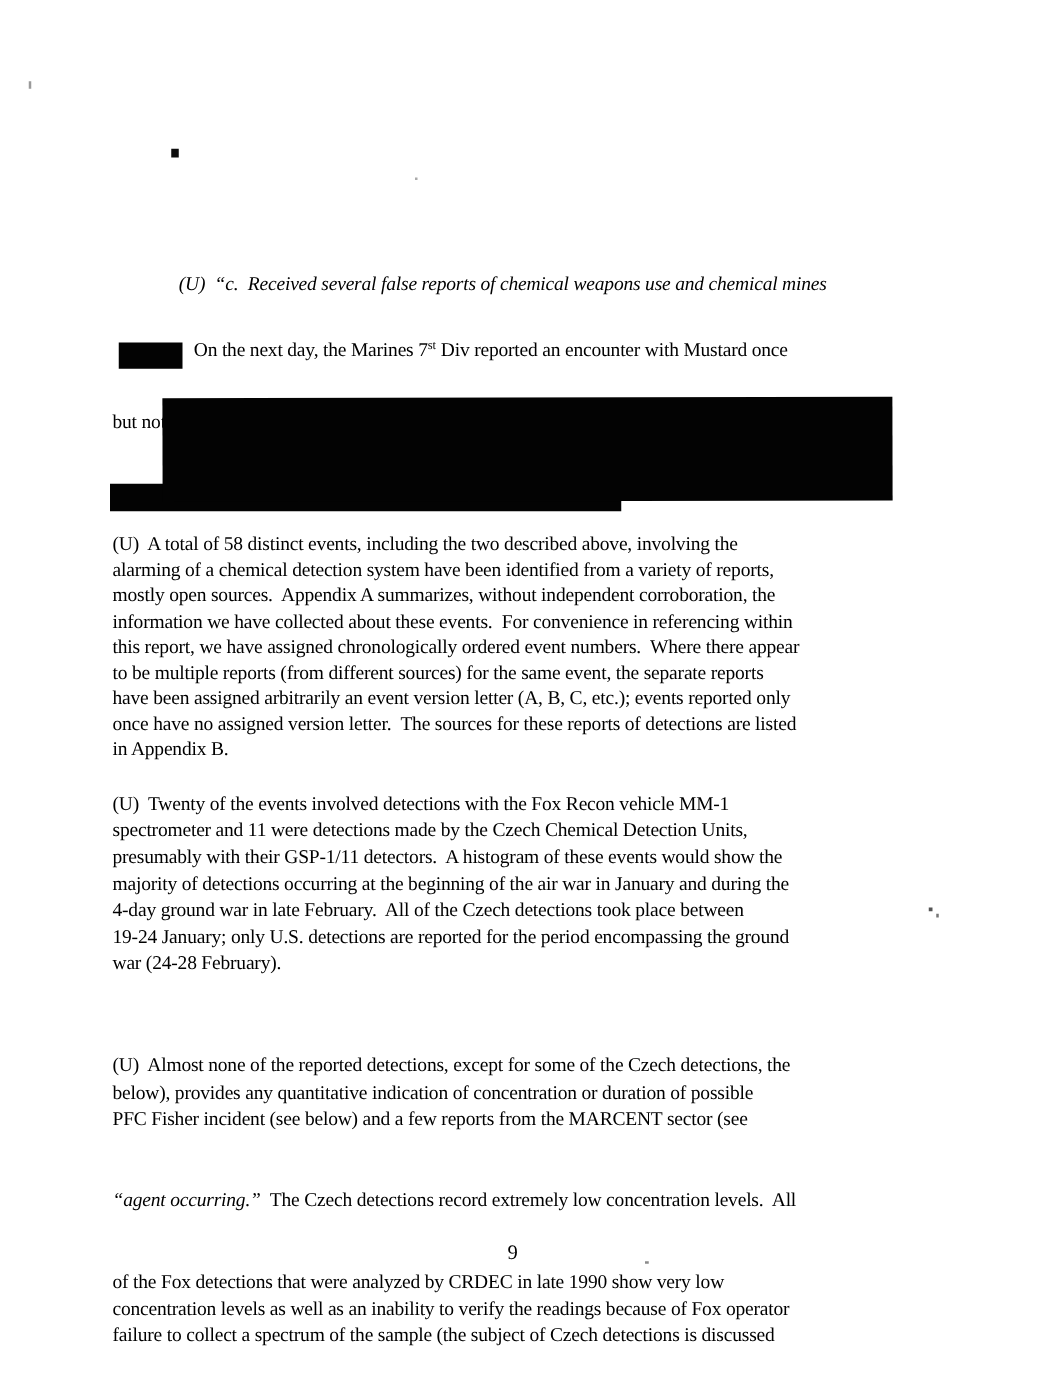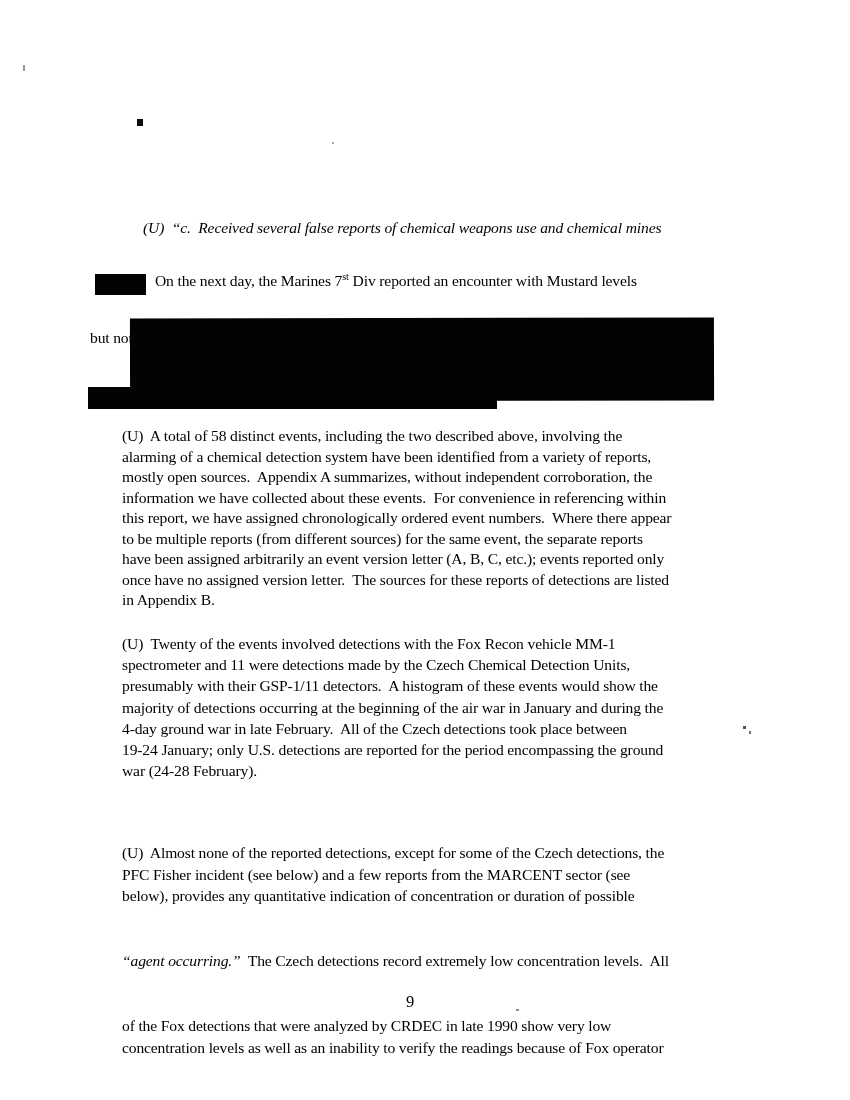--- a/index.html
+++ b/index.html
@@ -65,21 +65,21 @@
   .redaction-block-large {
     position: absolute;
     left: 130px;
     top: 318px;
     width: 584px;
     height: 83px;
     background: #030303;
     transform: rotate(-0.12deg);
   }
 
-  .body-para { position: absolute; left: 90px; width: 660px; margin-left: 32px; }
+  .body-para { position: absolute; left: 90px; width: 660px; }
   .para-events      { top: 426px; line-height: 20.5px; }
   .para-detections  { top: 633px; line-height: 21.2px; }
   .para-quantitative{ top: 799px; line-height: 21.6px; }
 
   sup.fn {
     font-size: 10px;
     letter-spacing: 0;
     vertical-align: 6px;
     line-height: 0;
   }
@@ -115,39 +115,39 @@
   <div class="artifact artifact-dot-right-b"></div>
   <div class="artifact artifact-speck-bottom"></div>
 
   <div class="quote-block txt">
     <div class="line">(U)  “c.  Received several false reports of chemical weapons use and chemical mines</div>
   </div>
 
   <div class="marcent-para txt">
     <div class="p2-row">
       <div class="redaction redaction-box-lead"></div>
-      <span><span>On the next day, the Marines 7</span><sup class="fn">st</sup><span> Div reported an encounter with Mustard levels</span></span>
+      <span><span>On the next day, the Marines 7</span><sup class="fn">st</sup><span> Div reported an encounter with Mustard once</span></span>
     </div>
     <div class="p2-row">
       <span>but not while under attack.</span>
       <div class="redaction redaction-bar-mid"></div>
     </div>
     <div class="p2-row">
       <div class="redaction redaction-bar-third"></div>
     </div>
   </div>
 
   <div class="redaction-block-large"></div>
 
   <div class="body-para para-events txt"><div class="line">(U)  A total of 58 distinct events, including the two described above, involving the</div><div class="line">alarming of a chemical detection system have been identified from a variety of reports,</div><div class="line">mostly open sources.  Appendix A summarizes, without independent corroboration, the</div><div class="line">information we have collected about these events.  For convenience in referencing within</div><div class="line">this report, we have assigned chronologically ordered event numbers.  Where there appear</div><div class="line">to be multiple reports (from different sources) for the same event, the separate reports</div><div class="line">have been assigned arbitrarily an event version letter (A, B, C, etc.); events reported only</div><div class="line">once have no assigned version letter.  The sources for these reports of detections are listed</div><div class="line">in Appendix B.</div></div>
 
   <div class="body-para para-detections txt"><div class="line">(U)  Twenty of the events involved detections with the Fox Recon vehicle MM-1</div><div class="line">spectrometer and 11 were detections made by the Czech Chemical Detection Units,</div><div class="line">presumably with their GSP-1/11 detectors.  A histogram of these events would show the</div><div class="line">majority of detections occurring at the beginning of the air war in January and during the</div><div class="line">4-day ground war in late February.  All of the Czech detections took place between</div><div class="line">19-24 January; only U.S. detections are reported for the period encompassing the ground</div><div class="line">war (24-28 February).</div></div>
 
   <div class="body-para para-quantitative txt">
-    <div><div class="line">(U)  Almost none of the reported detections, except for some of the Czech detections, the</div><div class="line">PFC Fisher incident (see below) and a few reports from the MARCENT sector (see</div><div class="line">below), provides any quantitative indication of concentration or duration of possible</div></div>
+    <div><div class="line">(U)  Almost none of the reported detections, except for some of the Czech detections, the</div><div class="line">below), provides any quantitative indication of concentration or duration of possible</div><div class="line">PFC Fisher incident (see below) and a few reports from the MARCENT sector (see</div></div>
     <div class="line"><span class="italic-seg">“agent occurring.”</span><span>  The Czech detections record extremely low concentration levels.  All</span></div>
-    <div><div class="line">of the Fox detections that were analyzed by CRDEC in late 1990 show very low</div><div class="line">concentration levels as well as an inability to verify the readings because of Fox operator</div></div>
+    <div><div class="line">of the Fox detections that were analyzed by CRDEC in late 1990 show very low</div><div class="line">concentration levels as well as an inability to verify the readings because of Fox operator</div><div class="line">failure to collect a spectrum of the sample (the subject of Czech detections is discussed</div></div>
     
   </div>
 
   <div class="page-number txt">9</div>
 
 </div>
 
 </body></html>

